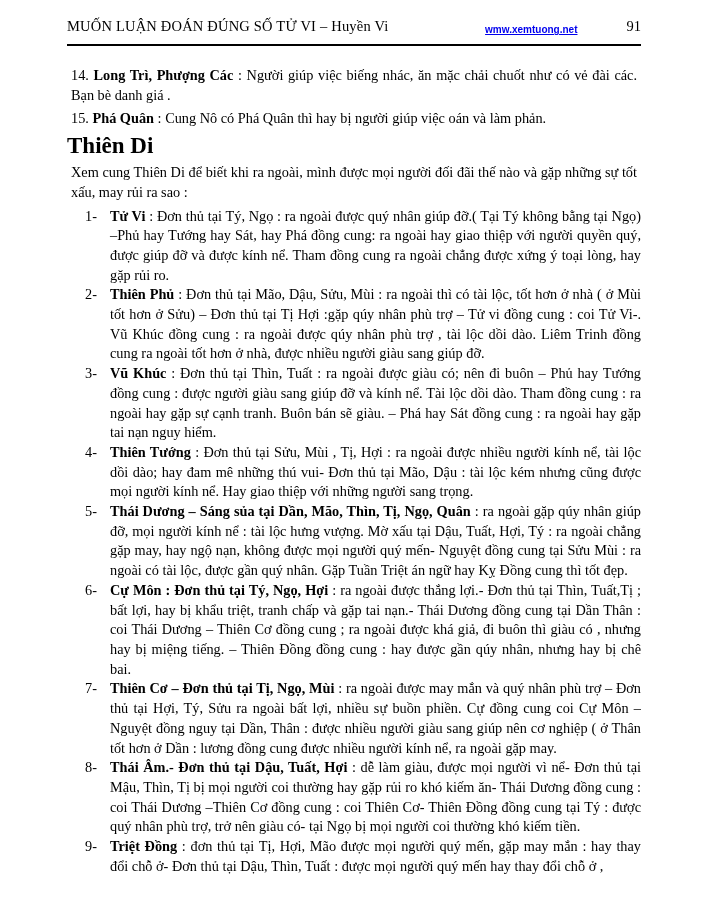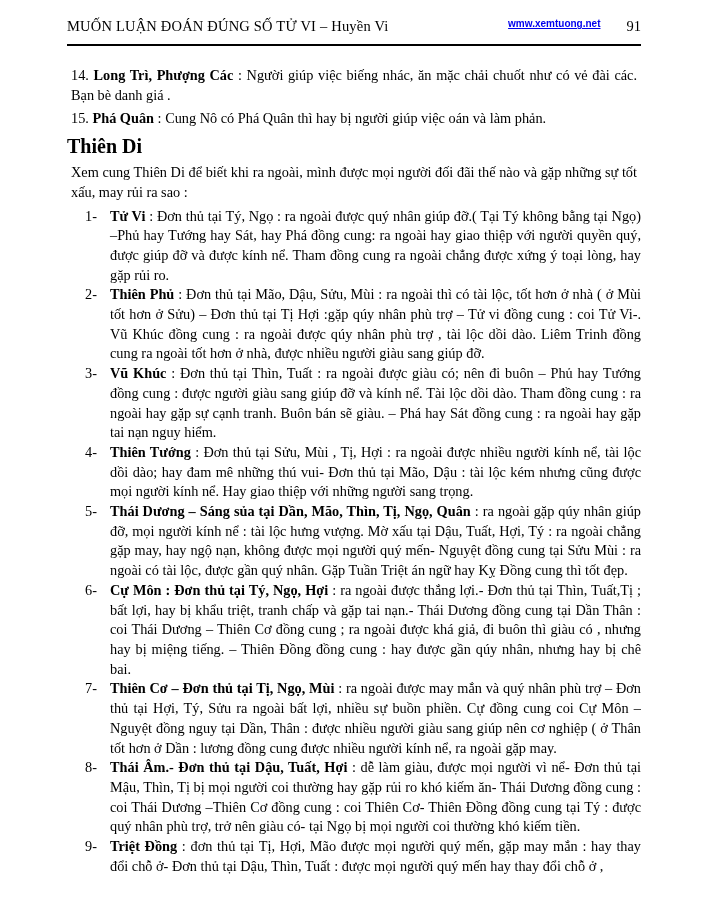--- a/index.html
+++ b/index.html
@@ -10,23 +10,24 @@
     color:#000000;
     overflow:hidden;
   }
   .page{
     box-sizing:border-box;
     width:705px;height:913px;
     padding:18px 64px 0 67px;
   }
   
   .header{
-    display:flex;align-items:flex-start;
+    display:flex;align-items:flex-end;
     font-size:14.5px;
     white-space:nowrap;
+    gap:23px;
   }
   .header .title{flex:0 0 auto;letter-spacing:.2px;}
   .header .spacer{flex:1 1 auto;}
   .header .url{
     font-family:"Liberation Sans","DejaVu Sans",sans-serif;
     font-weight:bold;
     color:#0000ee;
     text-decoration:underline;
     font-size:10px;
   }
@@ -38,21 +39,21 @@
   }
   
   .content{
     margin-top:20px;
     font-size:14.3px;
     line-height:19.7px;
     text-align:justify;
   }
   .para{margin:4px;}
   .heading{
-    font-size:20px;
+    font-size:23px;
     font-weight:bold;
     line-height:26px;
     margin:4px 0 3px 0;
     text-align:left;
   }
   .intro{margin:4px;}
   .list{margin:0;}
   .item{
     position:relative;
     padding-left:43px;

